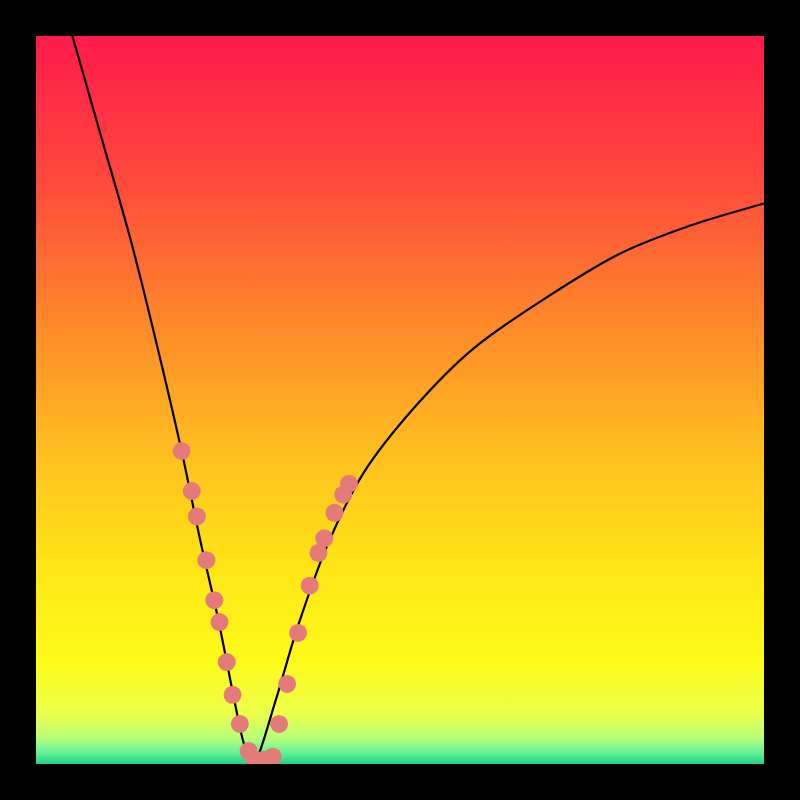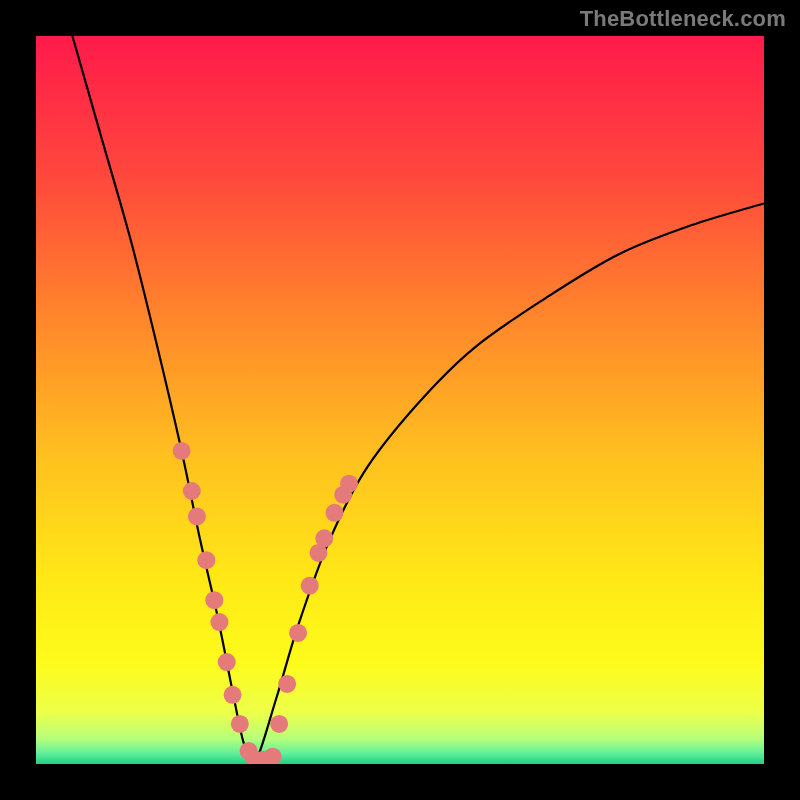--- a/index.html
+++ b/index.html
@@ -30,21 +30,20 @@
   svg {
     position: absolute;
     top: 0;
     left: 0;
   }
 </style>
 </head>
 <body>
 <div class="outer">
 
-<div class="watermark">TheBottleneck.com</div>
 
 <svg id="chart-svg" width="800" height="800" viewBox="0 0 800 800">
   <defs>
     <linearGradient id="bg-grad" x1="0" y1="0" x2="0" y2="1">
           <stop offset="0%" stop-color="#ff1a4b"></stop>
           <stop offset="20%" stop-color="#ff4a3c"></stop>
           <stop offset="40%" stop-color="#ff8a2a"></stop>
           <stop offset="57.99999999999999%" stop-color="#ffc11f"></stop>
           <stop offset="74%" stop-color="#ffe716"></stop>
           <stop offset="86%" stop-color="#fdfb1a"></stop>

